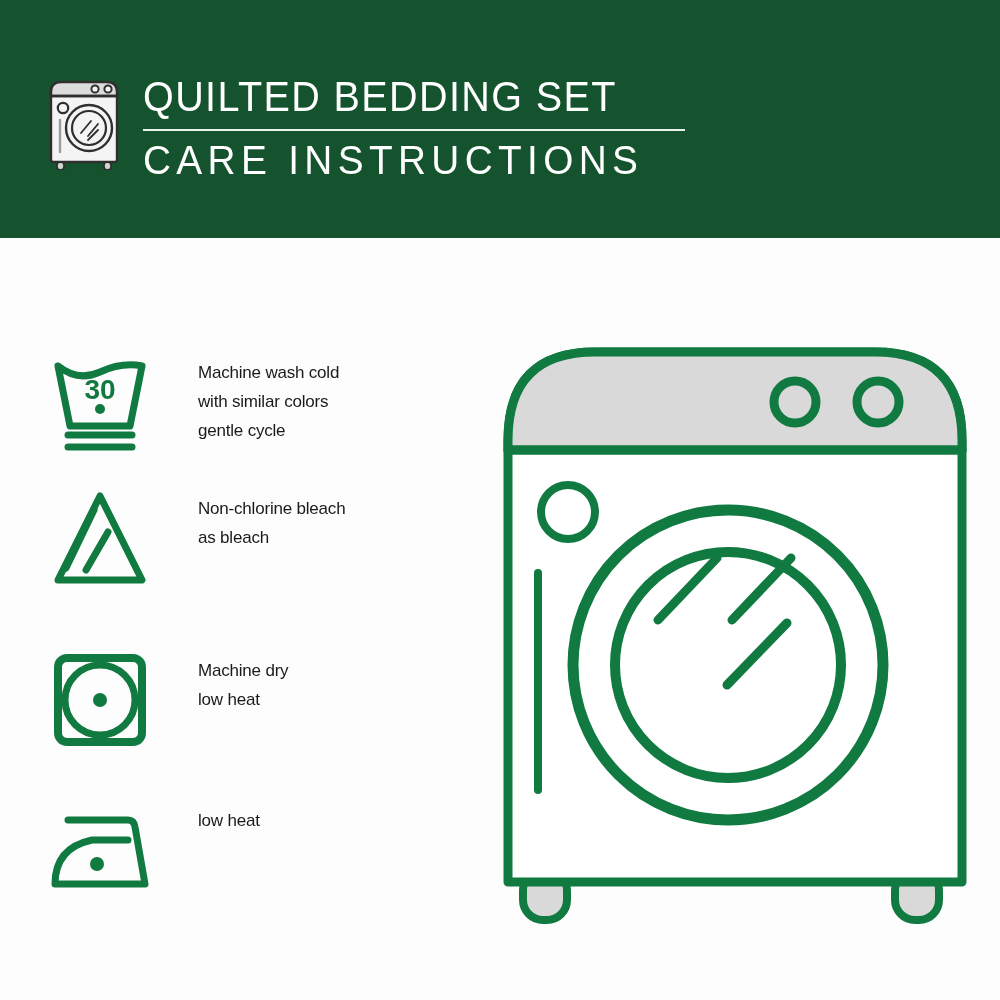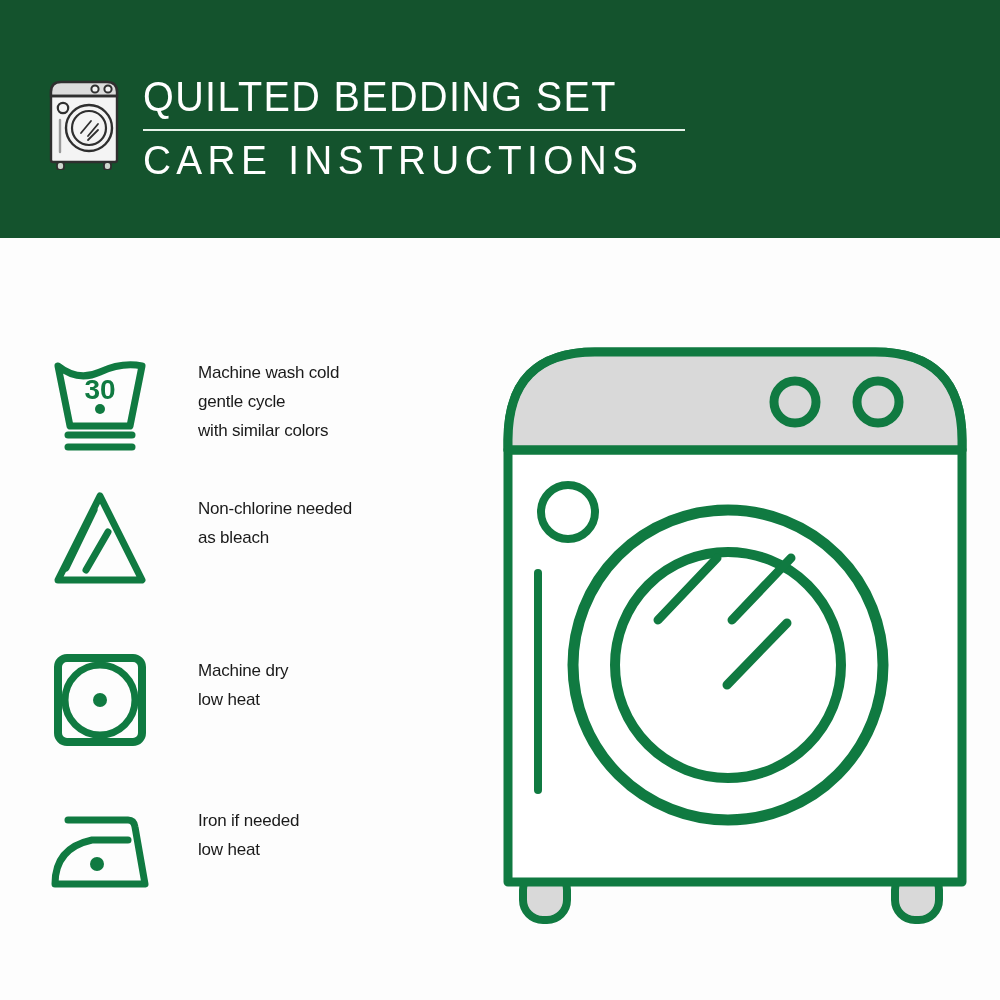--- a/index.html
+++ b/index.html
@@ -150,35 +150,35 @@
       <svg viewBox="0 0 100 100" width="100" height="100" aria-hidden="true">
         <path d="M8 14 Q28 30 50 20 Q72 10 92 14 L80 74 L20 74 Z" fill="none" stroke="#107a41" stroke-width="7" stroke-linejoin="round" stroke-linecap="round"></path>
         <text x="50" y="47" text-anchor="middle" font-family="Liberation Sans, sans-serif" font-size="28" font-weight="bold" fill="#107a41">30</text>
         <circle cx="50" cy="57" r="5" fill="#107a41"></circle>
         <line x1="18" y1="83" x2="82" y2="83" stroke="#107a41" stroke-width="7" stroke-linecap="round"></line>
         <line x1="18" y1="95" x2="82" y2="95" stroke="#107a41" stroke-width="7" stroke-linecap="round"></line>
       </svg>
     </div>
     <div class="care-text">
       <span class="line">Machine wash cold</span>
+      <span class="line">with similar colors</span>
       <span class="line">gentle cycle</span>
-      <span class="line">with similar colors</span>
     </div>
   </div>
 
   <div class="care-row" id="row-bleach">
     <div class="care-symbol">
       <svg viewBox="0 0 100 100" width="100" height="100" aria-hidden="true">
         <path d="M50 8 L92 92 L8 92 Z" fill="none" stroke="#107a41" stroke-width="7" stroke-linejoin="round"></path>
         <line x1="44" y1="22" x2="16" y2="80" stroke="#107a41" stroke-width="7" stroke-linecap="round"></line>
         <line x1="58" y1="44" x2="36" y2="82" stroke="#107a41" stroke-width="7" stroke-linecap="round"></line>
       </svg>
     </div>
     <div class="care-text">
-      <span class="line">Non-chlorine needed</span>
+      <span class="line">Non-chlorine bleach</span>
       <span class="line">as bleach</span>
     </div>
   </div>
 
   <div class="care-row" id="row-dry">
     <div class="care-symbol">
       <svg viewBox="0 0 100 100" width="100" height="100" aria-hidden="true">
         <rect x="8" y="8" width="84" height="84" rx="9" fill="none" stroke="#107a41" stroke-width="8"></rect>
         <circle cx="50" cy="50" r="35" fill="none" stroke="#107a41" stroke-width="7"></circle>
         <circle cx="50" cy="50" r="7" fill="#107a41"></circle>
@@ -191,21 +191,20 @@
   </div>
 
   <div class="care-row" id="row-iron">
     <div class="care-symbol">
       <svg viewBox="0 0 100 100" width="100" height="100" aria-hidden="true">
         <path d="M18 20 L78 20 Q84 20 85 27 L95 84 L5 84 Q5 48 42 40 L78 40" fill="none" stroke="#107a41" stroke-width="7" stroke-linejoin="round" stroke-linecap="round"></path>
         <circle cx="47" cy="64" r="7" fill="#107a41"></circle>
       </svg>
     </div>
     <div class="care-text">
-      <span class="line">Iron if needed</span>
       <span class="line">low heat</span>
     </div>
   </div>
 
   <div id="machine">
     <svg viewBox="0 0 480 600" width="480" height="600" aria-hidden="true">
 
       <g>
         <rect x="28" y="540" width="44" height="50" rx="20" fill="#d9d9d9" stroke="#107a41" stroke-width="8"></rect>
         <rect x="400" y="540" width="44" height="50" rx="20" fill="#d9d9d9" stroke="#107a41" stroke-width="8"></rect>

